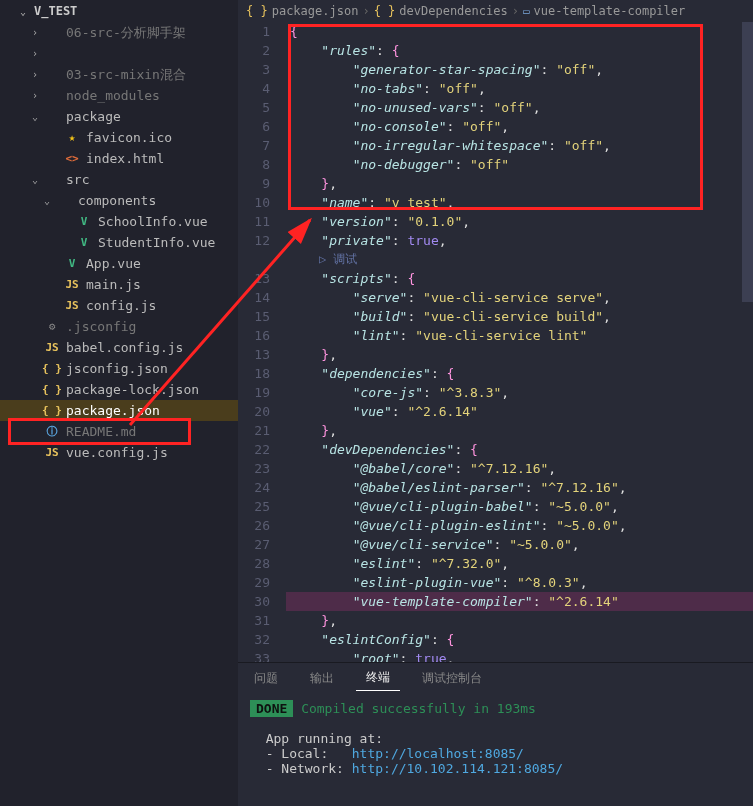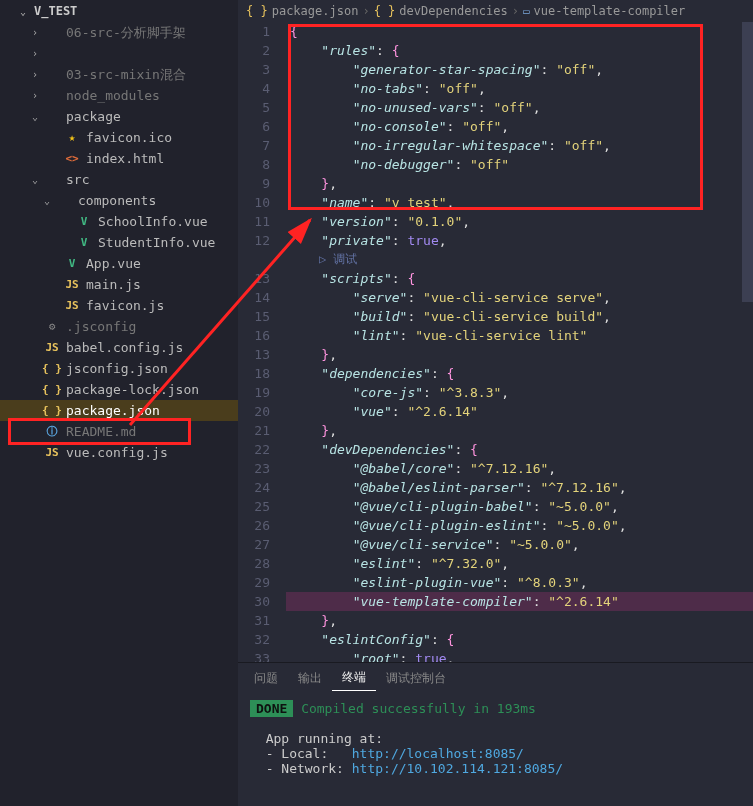--- a/index.html
+++ b/index.html
@@ -141,21 +141,21 @@
   background: #282a36;
   border-top: 1px solid #191a21;
   display: flex;
   flex-direction: column;
 }
 .panel-tabs {
   display: flex;
   height: 30px;
   align-items: center;
   padding-left: 6px;
-  gap: 0;
+  gap: 12px;
   font-size: 12px;
 }
 .panel-tab {
   color: #888;
   padding: 4px 10px;
   cursor: pointer;
 }
 .panel-tab.active {
   color: #eee;
   border-bottom: 1px solid #fff;
@@ -265,21 +265,21 @@
         <span>App.vue</span>
       </div>
       <div class="tree-item" style="--indent: 52px;">
         <span class="chev"></span>
         <span class="ficon ic-js">JS</span>
         <span>main.js</span>
       </div>
       <div class="tree-item" style="--indent: 52px;">
         <span class="chev"></span>
         <span class="ficon ic-js">JS</span>
-        <span>favicon.js</span>
+        <span>config.js</span>
       </div>
       <div class="tree-item dim" style="--indent: 32px;">
         <span class="chev"></span>
         <span class="ficon ic-conf">⚙</span>
         <span>.jsconfig</span>
       </div>
       <div class="tree-item" style="--indent: 32px;">
         <span class="chev"></span>
         <span class="ficon ic-js">JS</span>
         <span>babel.config.js</span>

